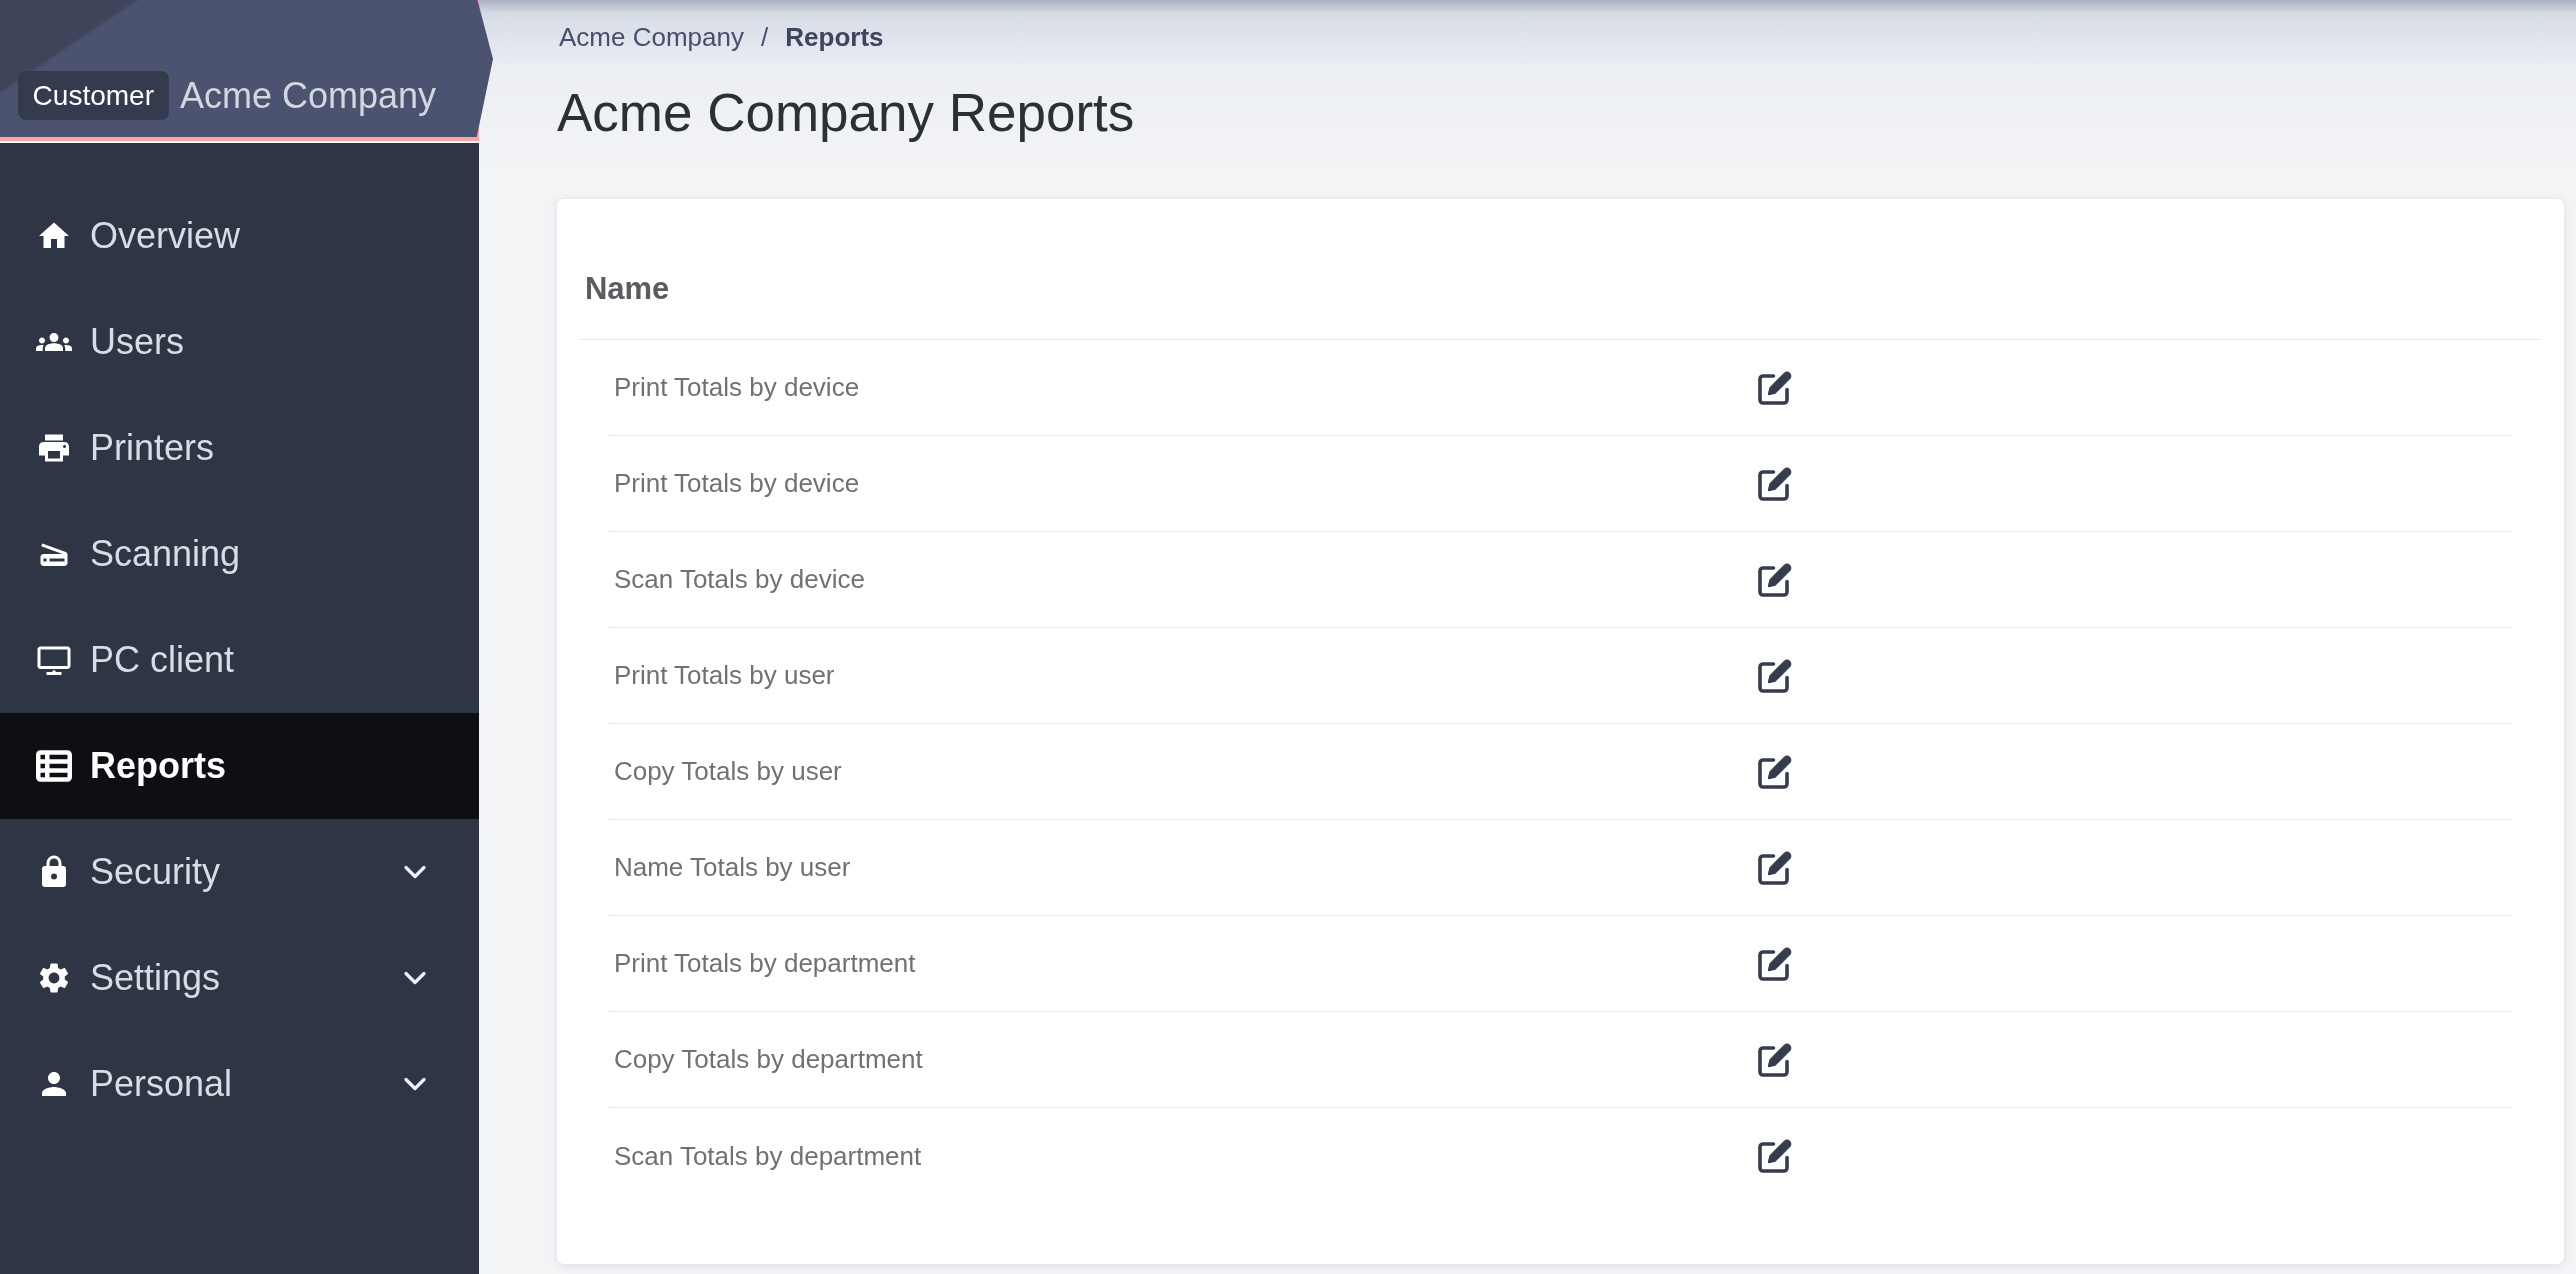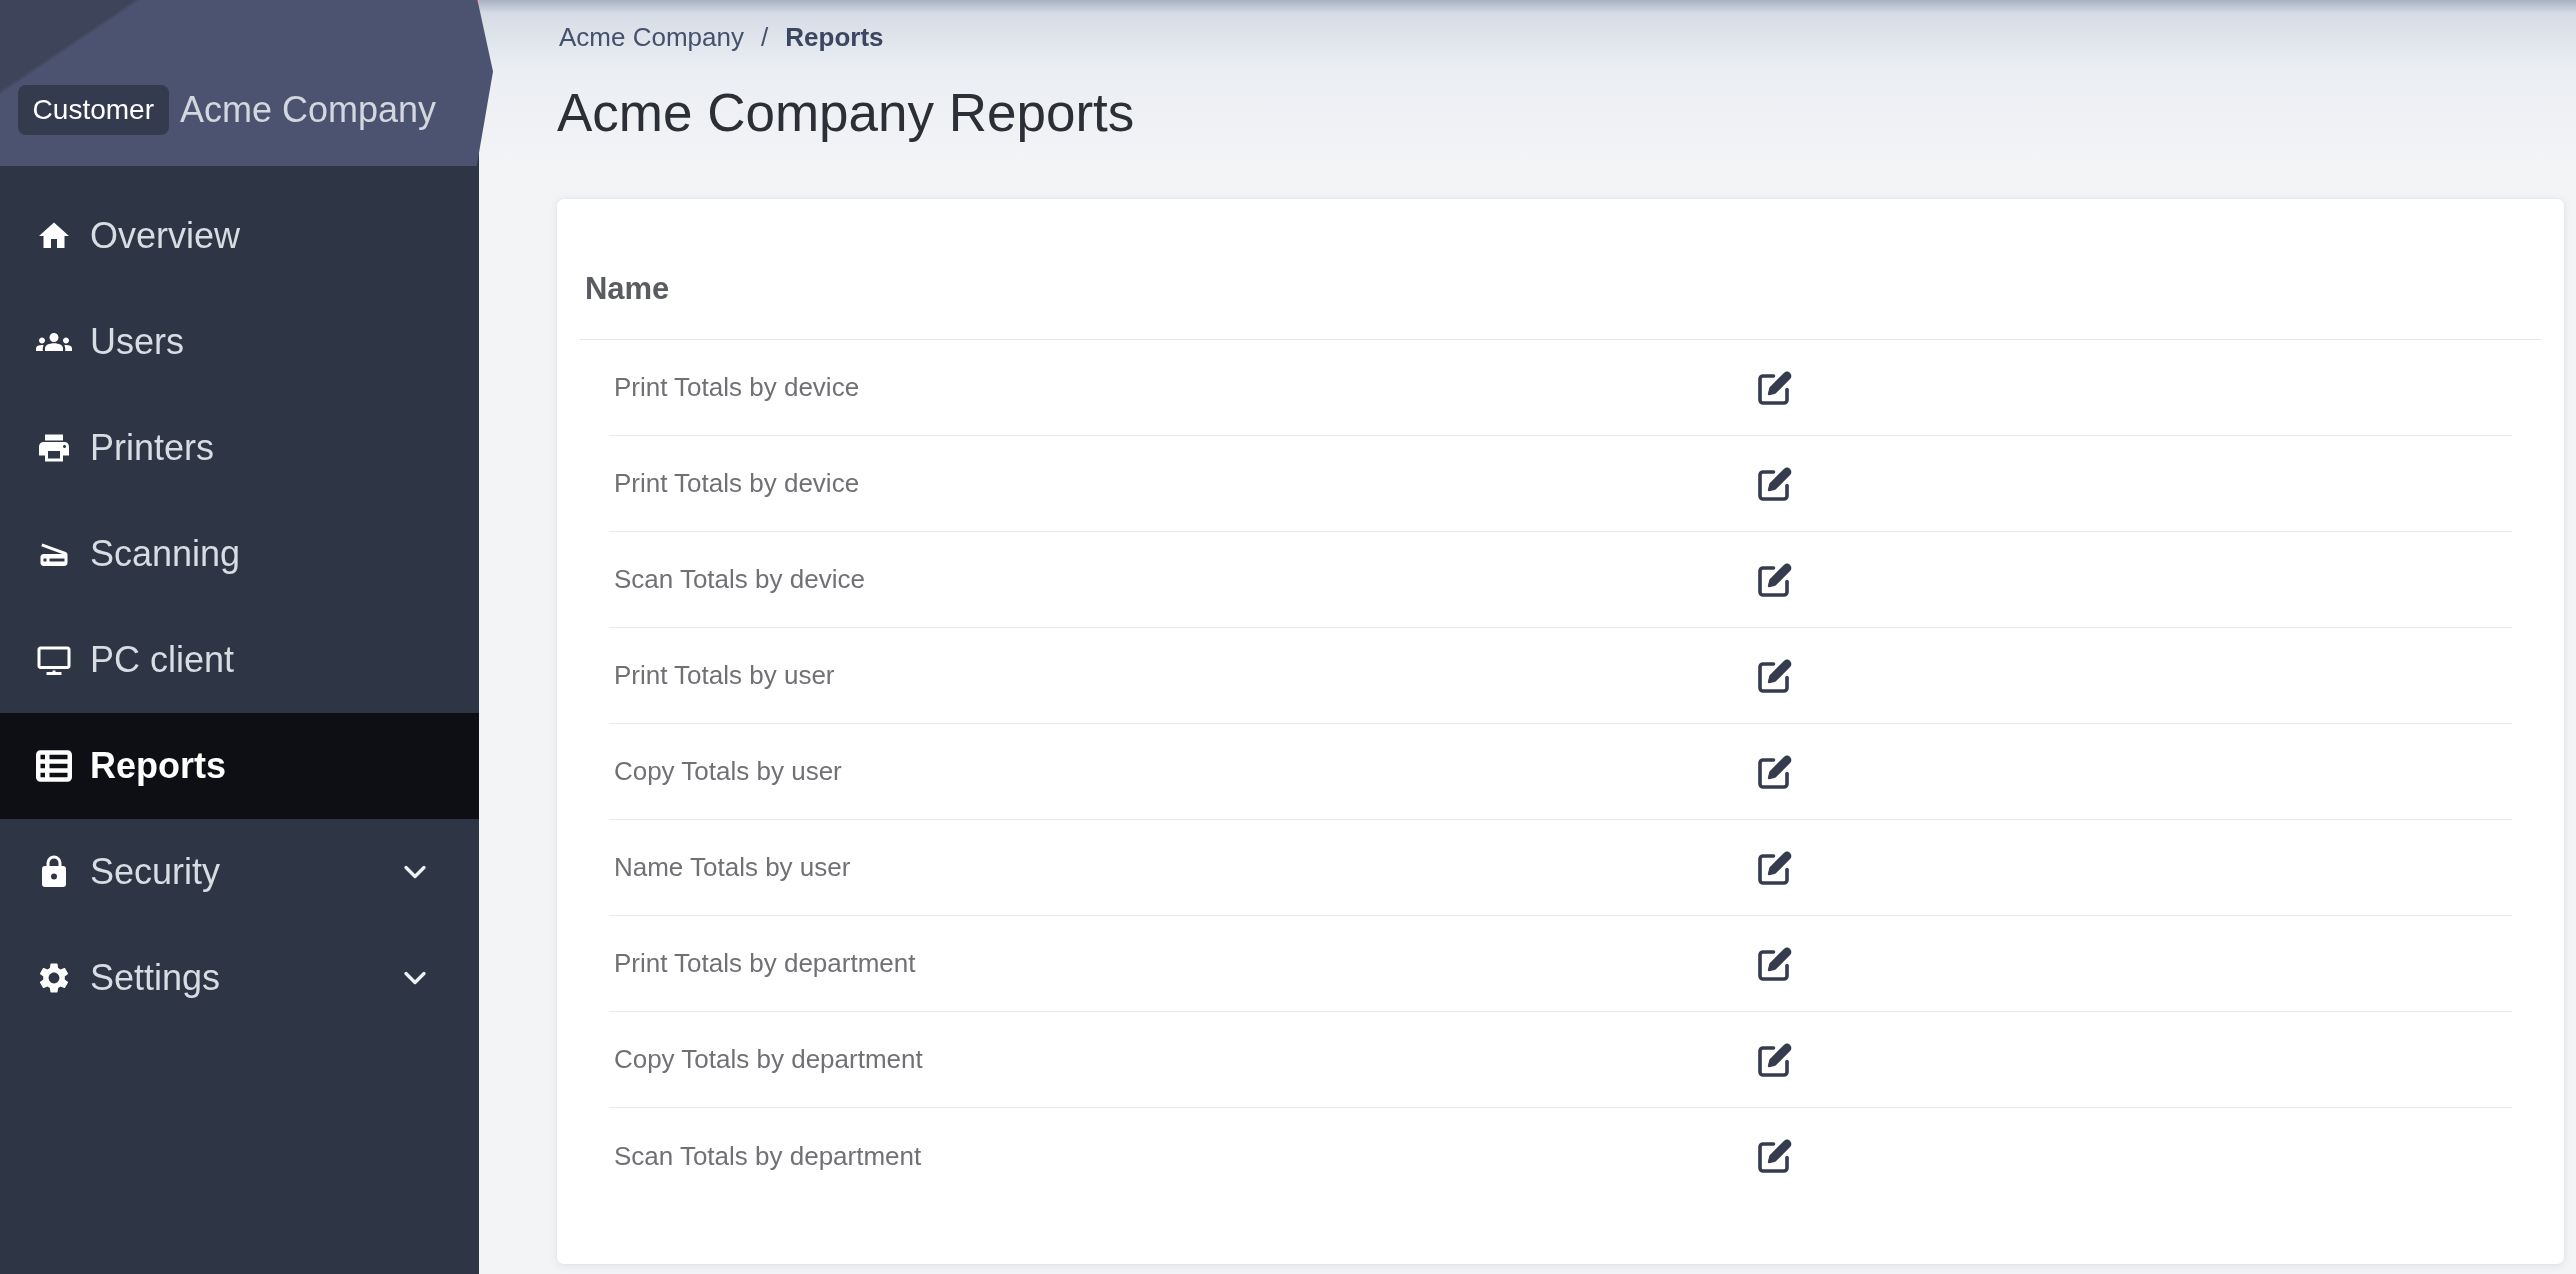--- a/index.html
+++ b/index.html
@@ -61,21 +61,21 @@
   }
   .item .ic{width:36px;height:36px;flex:none;color:#ffffff;}
   .item .ic svg{width:36px;height:36px;display:block;}
   .item .lbl{margin-left:18px;white-space:nowrap;}
   .item .chev{margin-left:auto;width:36px;height:36px;color:#eef1f5;}
   .item .chev svg{width:36px;height:36px;display:block;}
   .item.selected{background:#0d0f15;color:#ffffff;font-weight:700;}
 
   
   .banner{
-    position:absolute;left:0;top:0;width:493px;height:166px;z-index:3;
+    position:absolute;left:0;top:0;width:493px;height:137px;z-index:3;
     clip-path:polygon(0 0, 96.85% 0, 100% 43%, 96.7% 100%, 0 100%);
     background:linear-gradient(146deg,#3e455b 0 75px,#4b5371 79px);
     display:flex;align-items:center;box-sizing:border-box;
     padding-left:18px;padding-top:54px;
   }
   .badge{
     background:#343b4f;color:#ffffff;font-size:28px;line-height:28px;
     padding:10.6px 14.6px;border-radius:8.1px;white-space:nowrap;
   }
   .company{font-size:36px;color:#d3d7de;margin-left:11.4px;white-space:nowrap;}
@@ -235,20 +235,33 @@
               <path fill="currentColor" d="M19.14 12.94c.04-.3.06-.61.06-.94 0-.32-.02-.64-.07-.94l2.03-1.58c.18-.14.23-.41.12-.61l-1.92-3.32c-.12-.22-.37-.29-.59-.22l-2.39.96c-.5-.38-1.03-.7-1.62-.94l-.36-2.54c-.04-.24-.24-.41-.48-.41h-3.84c-.24 0-.43.17-.47.41l-.36 2.54c-.59.24-1.13.57-1.62.94l-2.39-.96c-.22-.08-.47 0-.59.22L2.74 8.87c-.12.21-.08.47.12.61l2.03 1.58c-.05.3-.09.63-.09.94s.02.64.07.94l-2.03 1.58c-.18.14-.23.41-.12.61l1.92 3.32c.12.22.37.29.59.22l2.39-.96c.5.38 1.03.7 1.62.94l.36 2.54c.05.24.24.41.48.41h3.84c.24 0 .44-.17.47-.41l.36-2.54c.59-.24 1.13-.56 1.62-.94l2.39.96c.22.08.47 0 .59-.22l1.92-3.32c.12-.22.07-.47-.12-.61l-2.01-1.58zM12 15.6c-1.98 0-3.6-1.62-3.6-3.6s1.62-3.6 3.6-3.6 3.6 1.62 3.6 3.6-1.62 3.6-3.6 3.6z"></path>
             </svg>
           </span>
           <span class="lbl">Settings</span>
           <span class="chev">
             <svg viewBox="0 0 24 24" xmlns="http://www.w3.org/2000/svg">
               <path fill="none" stroke="currentColor" stroke-width="2.2" stroke-linecap="round" stroke-linejoin="round" d="M6 9l6 6 6-6"></path>
             </svg>
           </span>
         </div>
+        <div class="item">
+          <span class="ic">
+            <svg viewBox="0 0 24 24" xmlns="http://www.w3.org/2000/svg">
+              <path fill="currentColor" d="M12 12c2.21 0 4-1.79 4-4s-1.79-4-4-4-4 1.79-4 4 1.79 4 4 4zm0 2c-2.67 0-8 1.34-8 4v2h16v-2c0-2.66-5.33-4-8-4z"></path>
+            </svg>
+          </span>
+          <span class="lbl">Personal</span>
+          <span class="chev">
+            <svg viewBox="0 0 24 24" xmlns="http://www.w3.org/2000/svg">
+              <path fill="none" stroke="currentColor" stroke-width="2.2" stroke-linecap="round" stroke-linejoin="round" d="M6 9l6 6 6-6"></path>
+            </svg>
+          </span>
+        </div>
       </nav>
   </div>
 
   <div class="banner">
     <span class="badge">Customer</span>
     <span class="company">Acme Company</span>
   </div>
 
 </div>
 

